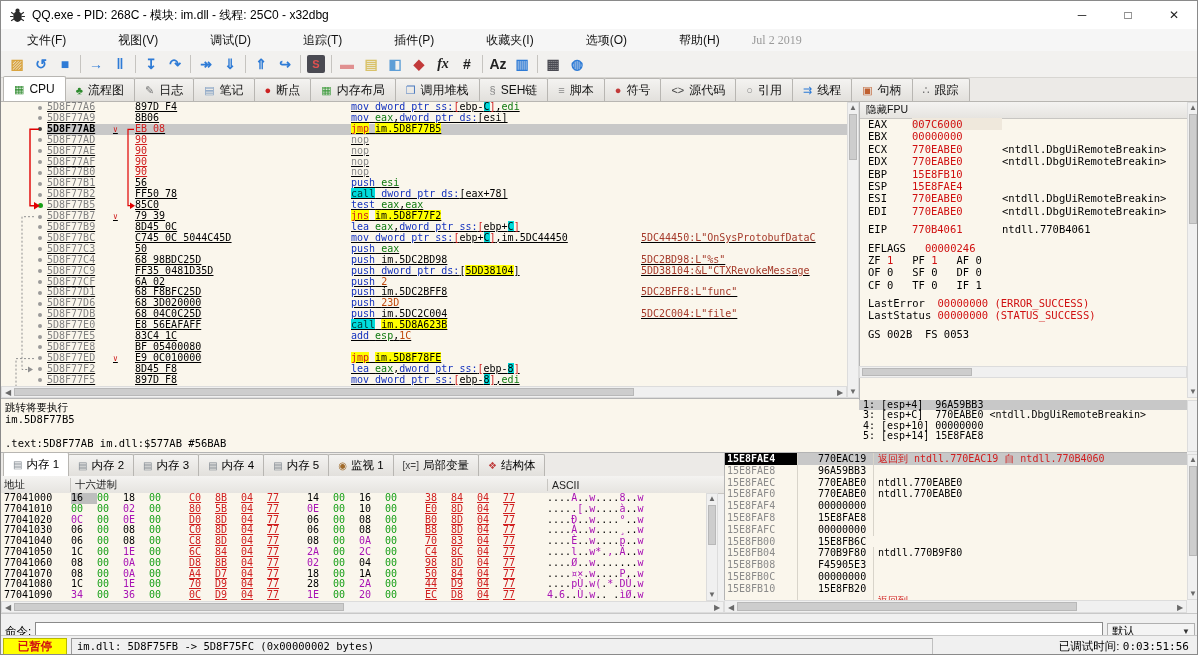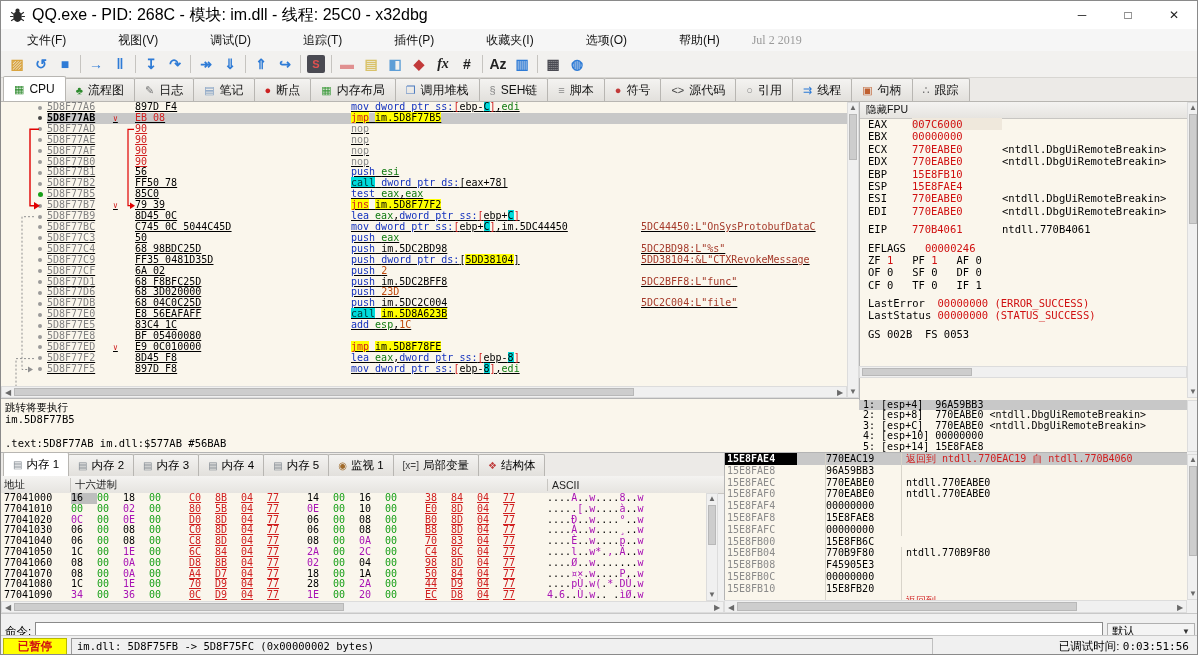--- a/index.html
+++ b/index.html
@@ -1,20 +1,20 @@
 <!DOCTYPE html>
 <html><head>
 <meta charset="utf-8">
 <style>
   html,body{margin:0;padding:0;background:#d4d0c8;}
   #window{position:relative;width:1198px;height:655px;background:#f0f0f0;border:1px solid #8a8a8a;box-sizing:border-box;overflow:hidden;font-family:"Liberation Sans",sans-serif;}
   
   .titlebar{position:absolute;left:0;top:0;width:100%;height:28px;background:#ffffff;display:flex;align-items:center;}
   .app-icon{width:17px;height:17px;margin:0 6px 0 8px;flex:0 0 auto;}
-  .title-text{font-size:16px;color:#000;}
+  .title-text{font-size:12px;color:#000;}
   .caption-btns{margin-left:auto;display:flex;height:100%;}
   .cap-btn{width:46px;height:100%;display:flex;align-items:center;justify-content:center;font-size:12px;color:#222;}
   
   .menubar{position:absolute;left:0;top:28px;width:100%;height:22px;background:#f6f6f6;border-bottom:1px solid #e2e2e2;display:flex;align-items:center;font-size:12px;}
   .menu-item{padding:0 26px;color:#111;}
   .menu-date{color:#9a9a9a;font-family:"Liberation Serif",serif;font-size:12px;padding-left:6px;}
   
   .toolbar{position:absolute;left:0;top:50px;width:100%;height:27px;background:#f2f1ef;border-bottom:1px solid #d8d6d2;display:flex;align-items:center;padding-left:4px;box-sizing:border-box;}
   .tool-btn{width:24px;height:22px;display:flex;align-items:center;justify-content:center;font-size:14px;font-weight:bold;border-radius:2px;}
   .tool-sep{width:1px;height:18px;background:#c6c4c0;margin:0 3px;}
@@ -103,21 +103,21 @@
   .mb.bp{color:#d02020;text-decoration:underline;}
   .mb.selbyte{background:#bebebe;}
   .masc{flex:0 0 120px;padding-left:4px;}
   .ad{color:#000;} .ac{color:#a812b4;}
   #dump-vsb{left:705px;top:492px;width:12px;height:108px;}
   #dump-hsb{left:0;top:600px;width:723px;height:12px;}
   
   #stack{left:723px;top:451px;width:463px;height:148px;border-left:1px solid #b4b4b4;border-top:1px solid #b4b4b4;overflow:hidden;}
   .srow{display:flex;height:11.8px;line-height:11.8px;font-size:10px;white-space:pre;}
   .sa{flex:0 0 70px;color:#8a8a8a;padding-left:2px;}
-  .sv{flex:0 0 76px;color:#000;border-left:1px solid #d8d4ca;padding-left:0;box-sizing:border-box;margin-left:28px;}
+  .sv{flex:0 0 76px;color:#000;border-left:1px solid #d8d4ca;padding-left:20px;box-sizing:border-box;}
   .sc{flex:1 1 auto;border-left:1px solid #d8d4ca;padding-left:4px;overflow:hidden;box-sizing:border-box;}
   .srow.sel{background:#c8c8c8;}
   .srow.sel .sa{background:#000;color:#fff;font-weight:bold;}
   .c-ret{color:#d02020;} .c-seh{color:#b06ac8;} .c-mod{color:#000;}
   #stack-vsb{left:1186px;top:453px;width:12px;height:146px;}
   #stack-hsb{left:723px;top:599px;width:463px;height:13px;}
   
   #cmdbar{position:absolute;left:0;top:612px;width:100%;height:36px;background:#f0f0f0;display:flex;align-items:center;border-top:1px solid #c8c8c8;box-sizing:border-box;}
   #cmd-label{font-size:11.5px;padding:0 4px 0 4px;}
   #cmd-input{flex:1 1 auto;height:18px;background:#fff;border:1px solid #8a8a8a;font-size:11px;font-family:"DejaVu Sans Mono",monospace;padding:0 3px;outline:none;}
@@ -289,20 +289,21 @@
       </div>
       <div class="vtab">
         <span class="ticon" style="color: rgb(102, 102, 102);">∴</span>
         <span>跟踪</span>
       </div>
     </div>
 
   <div class="panel mono" id="disasm">
     <div id="disasm-rows">
         <div class="drow"><div class="dg"><div class="dot"></div></div><div class="da">5D8F77A6</div><div class="dm"></div><div class="db"><span>897D F4</span></div><div class="di"><span class="s-mn">mov</span><span class="s-pl"> </span><span class="s-mem">dword ptr ss:</span><span class="s-rd">[</span><span class="s-pl">ebp-</span><span class="s-cy">C</span><span class="s-rd">]</span><span class="s-pl">,</span><span class="s-reg">edi</span></div><div class="dc"></div></div>
+        <div class="drow"><div class="dg"><div class="dot"></div></div><div class="da">5D8F77A9</div><div class="dm"></div><div class="db"><span>8B06</span></div><div class="di"><span class="s-mn">mov</span><span class="s-pl"> </span><span class="s-reg">eax</span><span class="s-pl">,</span><span class="s-mem">dword ptr ds:</span><span class="s-pl">[esi]</span></div><div class="dc"></div></div>
         <div class="drow sel"><div class="dg"><div class="dot src"></div></div><div class="da sel">5D8F77AB</div><div class="dm">∨</div><div class="db"><span class="b-r">EB 08</span></div><div class="di"><span class="s-jm">jmp</span><span class="s-pl"> </span><span class="s-yb">im.5D8F77B5</span></div><div class="dc"></div></div>
         <div class="drow"><div class="dg"><div class="dot"></div></div><div class="da">5D8F77AD</div><div class="dm"></div><div class="db"><span class="b-ru">90</span></div><div class="di"><span class="s-nop">nop</span></div><div class="dc"></div></div>
         <div class="drow"><div class="dg"><div class="dot"></div></div><div class="da">5D8F77AE</div><div class="dm"></div><div class="db"><span class="b-ru">90</span></div><div class="di"><span class="s-nop">nop</span></div><div class="dc"></div></div>
         <div class="drow"><div class="dg"><div class="dot"></div></div><div class="da">5D8F77AF</div><div class="dm"></div><div class="db"><span class="b-ru">90</span></div><div class="di"><span class="s-nop">nop</span></div><div class="dc"></div></div>
         <div class="drow"><div class="dg"><div class="dot"></div></div><div class="da">5D8F77B0</div><div class="dm"></div><div class="db"><span class="b-ru">90</span></div><div class="di"><span class="s-nop">nop</span></div><div class="dc"></div></div>
         <div class="drow"><div class="dg"><div class="dot"></div></div><div class="da">5D8F77B1</div><div class="dm"></div><div class="db"><span>56</span></div><div class="di"><span class="s-mn">push</span><span class="s-pl"> </span><span class="s-reg">esi</span></div><div class="dc"></div></div>
         <div class="drow"><div class="dg"><div class="dot"></div></div><div class="da">5D8F77B2</div><div class="dm"></div><div class="db"><span>FF50 78</span></div><div class="di"><span class="s-cl">call</span><span class="s-pl"> </span><span class="s-mem">dword ptr ds:</span><span class="s-pl">[eax+78]</span></div><div class="dc"></div></div>
         <div class="drow"><div class="dg"><div class="dot tgt"></div></div><div class="da">5D8F77B5</div><div class="dm"></div><div class="db"><span>85C0</span></div><div class="di"><span class="s-mn">test</span><span class="s-pl"> </span><span class="s-reg">eax</span><span class="s-pl">,</span><span class="s-reg">eax</span></div><div class="dc"></div></div>
         <div class="drow"><div class="dg"><div class="dot"></div></div><div class="da">5D8F77B7</div><div class="dm">∨</div><div class="db"><span>79 39</span></div><div class="di"><span class="s-jm">jns</span><span class="s-pl"> </span><span class="s-yb">im.5D8F77F2</span></div><div class="dc"></div></div>
         <div class="drow"><div class="dg"><div class="dot"></div></div><div class="da">5D8F77B9</div><div class="dm"></div><div class="db"><span>8D45 0C</span></div><div class="di"><span class="s-mn">lea</span><span class="s-pl"> </span><span class="s-reg">eax</span><span class="s-pl">,</span><span class="s-mem">dword ptr ss:</span><span class="s-rd">[</span><span class="s-pl">ebp+</span><span class="s-cy">C</span><span class="s-rd">]</span></div><div class="dc"></div></div>
@@ -391,21 +392,20 @@
     <div class="spin">
       <span class="val">5</span>
       <span class="ud">▲<br>▼</span>
     </div>
     <div class="chk"></div>
     <span style="font-size:11px;">解锁</span>
   </div>
 
   <div class="panel mono" id="args">
       <div class="arow sel">1: [esp+4]  96A59BB3</div>
-      <div class="arow">2: [esp+8]  770EABE0 &lt;ntdll.DbgUiRemoteBreakin&gt;</div>
       <div class="arow">3: [esp+C]  770EABE0 &lt;ntdll.DbgUiRemoteBreakin&gt;</div>
       <div class="arow">4: [esp+10] 00000000</div>
       <div class="arow">5: [esp+14] 15E8FAE8</div>
     </div>
   <div class="sb" id="args-vsb"></div>
 
   <div id="bottom-tabs">
       <div class="btab active">
         <span class="ticon" style="color: rgb(128, 136, 144);">▤</span>
         <span>内存 1</span>

